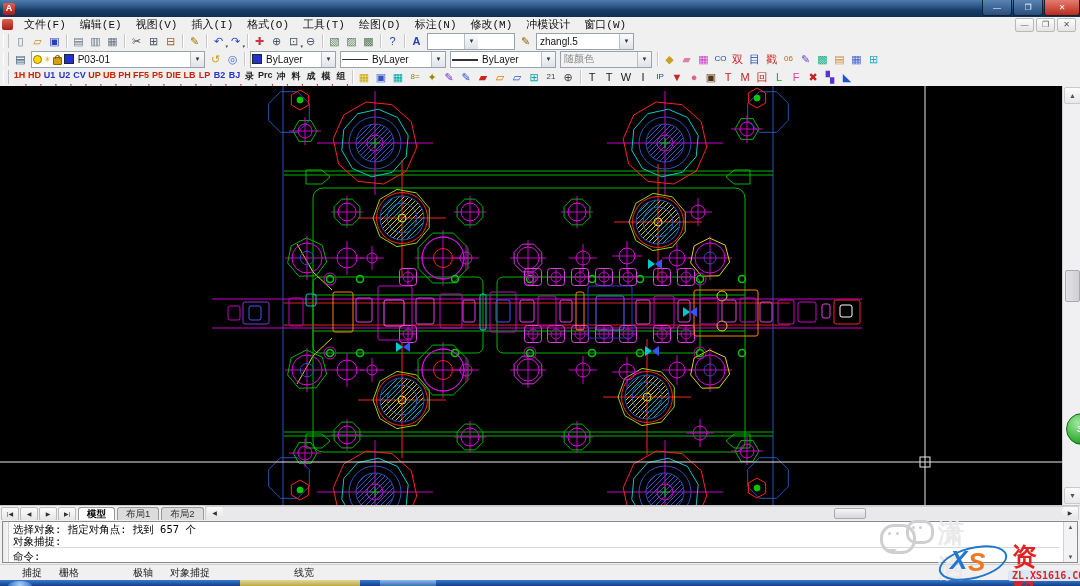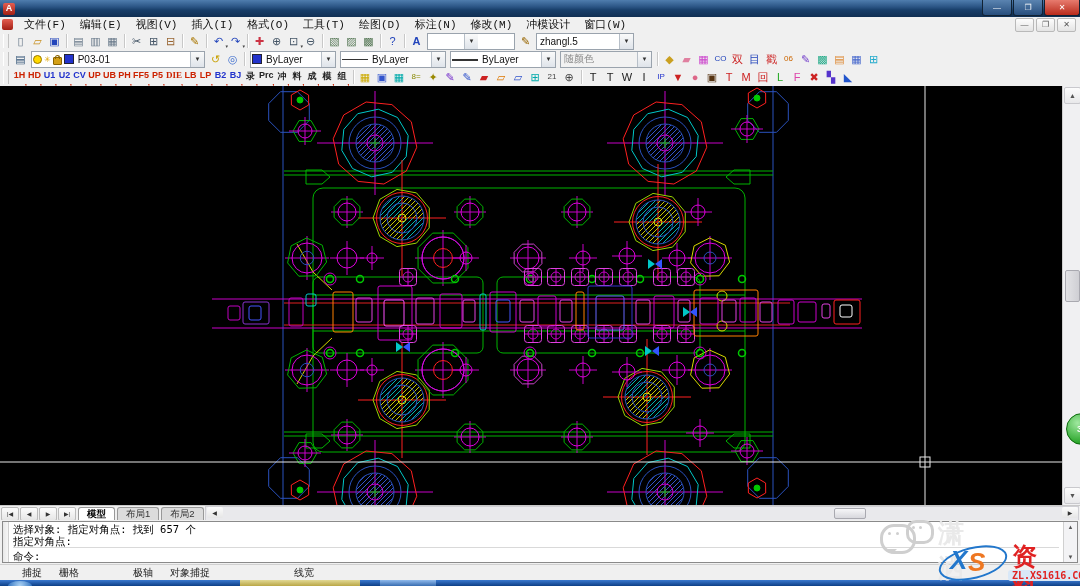--- a/index.html
+++ b/index.html
@@ -269,21 +269,21 @@
         <div class="diecmd" style="color: rgb(204, 34, 0);">1H<span class="fly">,</span></div>
         <div class="diecmd" style="color: rgb(204, 34, 0); text-align: center;">HD<span class="fly">,</span></div>
         <div class="diecmd" style="color: rgb(34, 51, 204);">U1<span class="fly">,</span></div>
         <div class="diecmd" style="color: rgb(34, 51, 204);">U2<span class="fly">,</span></div>
         <div class="diecmd" style="color: rgb(34, 51, 204);">CV<span class="fly">,</span></div>
         <div class="diecmd" style="color: rgb(204, 34, 0);">UP<span class="fly">,</span></div>
         <div class="diecmd" style="color: rgb(204, 34, 0);">UB<span class="fly">,</span></div>
         <div class="diecmd" style="color: rgb(204, 34, 0);">PH<span class="fly">,</span></div>
         <div class="diecmd" style="color: rgb(204, 34, 0);">FF5<span class="fly">,</span></div>
         <div class="diecmd" style="color: rgb(204, 34, 0);">P5<span class="fly">,</span></div>
-        <div class="diecmd" style="color: rgb(204, 34, 0); font-family: Liberation Serif, serif;">DIE<span class="fly">,</span></div>
+        <div class="diecmd" style="color: rgb(204, 34, 0);">DIE<span class="fly">,</span></div>
         <div class="diecmd" style="color: rgb(204, 34, 0);">LB<span class="fly">,</span></div>
         <div class="diecmd" style="color: rgb(204, 34, 0);">LP<span class="fly">,</span></div>
         <div class="diecmd" style="color: rgb(34, 51, 204);">B2<span class="fly">,</span></div>
         <div class="diecmd" style="color: rgb(34, 51, 204);">BJ<span class="fly">,</span></div>
         <div class="diecmd" style="color: rgb(34, 34, 34);">录<span class="fly">,</span></div>
         <div class="diecmd" style="color: rgb(34, 34, 34);">Prc<span class="fly">,</span></div>
         <div class="diecmd" style="color: rgb(34, 34, 34);">冲<span class="fly">,</span></div>
         <div class="diecmd" style="color: rgb(34, 34, 34);">料<span class="fly">,</span></div>
         <div class="diecmd" style="color: rgb(34, 34, 34);">成<span class="fly">,</span></div>
         <div class="diecmd" style="color: rgb(34, 34, 34);">模<span class="fly">,</span></div>
@@ -739,21 +739,21 @@
       <div class="tabnav" style="position:absolute;right:0;top:0;border:none;height:11px;">▶</div>
     </div>
   </div>
 
   <div class="cmdwin">
     <div class="cmdbox">
       <div class="cmdgrip"></div>
       <div class="cmdtext">
         <div class="cmdhist">
           <div>选择对象: 指定对角点: 找到 657 个</div>
-          <div>指定对角点:</div>
+          <div>对象捕捉:</div>
         </div>
         <div class="cmdprompt">命令:</div>
       </div>
       <div class="cmdscroll">
         <span>▲</span>
         <span>▼</span>
       </div>
     </div>
   </div>
 

